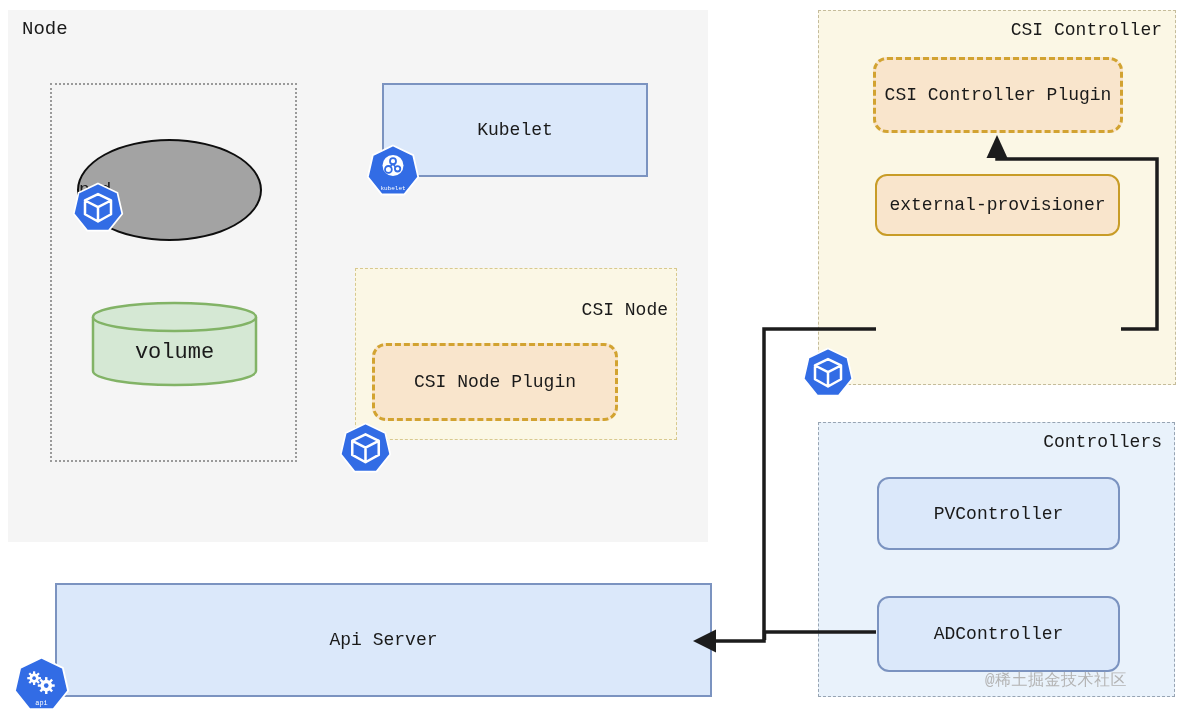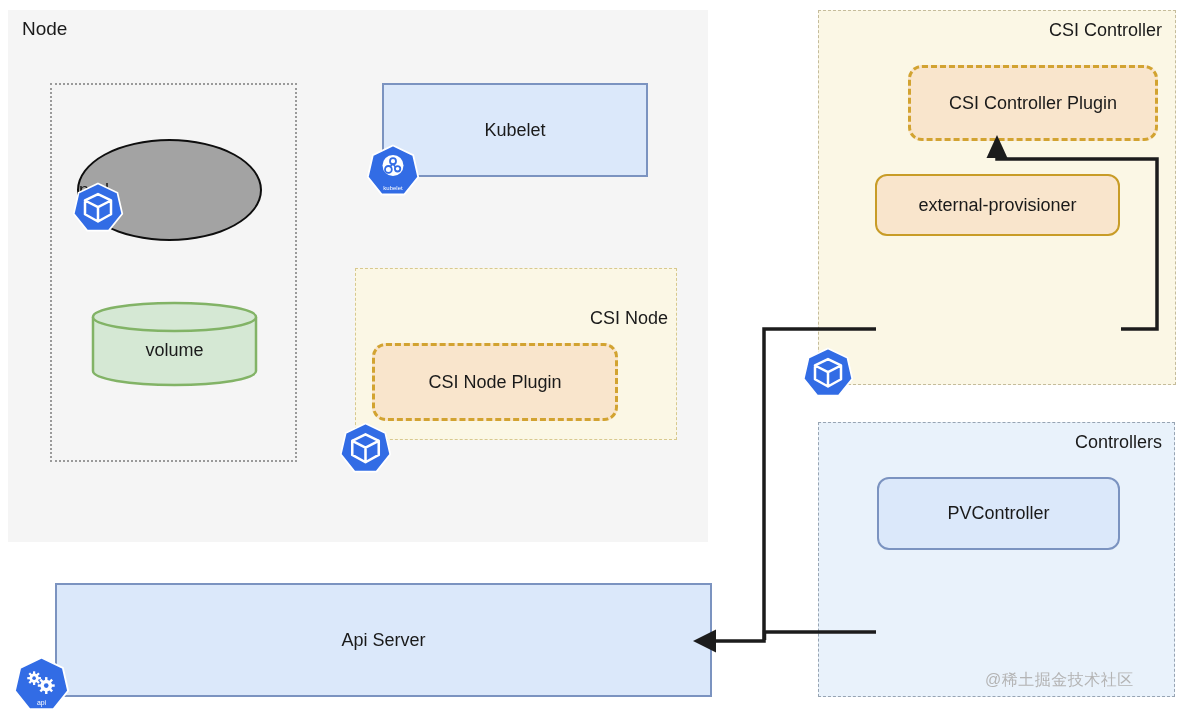--- a/index.html
+++ b/index.html
@@ -1,38 +1,38 @@
 <!DOCTYPE html>
 <html><head>
 <meta charset="utf-8">
 <style>
   html,body{margin:0;padding:0;background:#ffffff;}
   .canvas{
     position:relative; width:1186px; height:714px; overflow:hidden;
-    font-family:Liberation Sans, sans-serif; color:#1a1a1a; background:#ffffff;
+    font-family:Liberation Mono, monospace; color:#1a1a1a; background:#ffffff;
   }
   .abs{position:absolute;}
   
   .node-container{left:8px; top:10px; width:700px; height:532px; background:#f5f5f5;}
   .node-label{left:22px; top:18px; font-size:19px;}
   .dotted-box{left:50px; top:83px; width:243px; height:375px; border:2px dotted #9a9a9a;}
   .pod-ellipse{left:77px; top:139px; width:181px; height:98px; background:#a3a3a3;
     border:2.5px solid #0e0e0e; border-radius:50%; display:flex; align-items:center; justify-content:flex-start; font-size:18px;}
   .volume-wrap{left:90px; top:300px; width:169px; height:88px;}
-  .volume-label{left:0; top:40px; width:169px; text-align:center; font-size:18px;}
+  .volume-label{left:0; top:40px; width:169px; text-align:center; font-size:22px;}
   .blue-box{background:#dbe8fa; border:2.5px solid #7b93c0; display:flex; align-items:center; justify-content:center; font-size:18px; box-sizing:border-box;}
   .kubelet-box{left:382px; top:83px; width:266px; height:94px;}
   .csi-node-container{left:355px; top:268px; width:322px; height:172px; background:#fbf7e5; border:1.5px dashed #d8c98e; box-sizing:border-box;}
-  .csi-node-label{right:518px; top:300px; font-size:18px;margin-top:8px;}
+  .csi-node-label{right:518px; top:300px; font-size:18px;}
   .orange-dashed{background:#f9e5cc; border:3.5px dashed #d2a331; border-radius:14px; display:flex; align-items:center; justify-content:center; font-size:18px; box-sizing:border-box;}
   .orange-solid{background:#f9e5cc; border:2.5px solid #c89c27; border-radius:12px; display:flex; align-items:center; justify-content:center; font-size:18px; box-sizing:border-box;}
   .csi-node-plugin{left:372px; top:343px; width:246px; height:78px;}
   .csi-controller-container{left:818px; top:10px; width:358px; height:375px; background:#fbf7e5; border:1.5px dashed #c5bc9b; box-sizing:border-box;}
   .csi-controller-label{right:24px; top:20px; font-size:18px;}
-  .csi-controller-plugin{left:908px; top:57px; width:250px; height:76px;margin-top:8px;}
+  .csi-controller-plugin{left:873px; top:57px; width:250px; height:76px;}
   .provisioner{left:875px; top:174px; width:245px; height:62px;}
   .attacher{left:875px; top:292px; width:245px; height:75px;}
   .controllers-container{left:818px; top:422px; width:357px; height:275px; background:#e9f2fb; border:1.5px dashed #97a4b3; box-sizing:border-box;}
   .controllers-label{right:24px; top:432px; font-size:18px;}
   .rounded-blue{border-radius:12px;}
   .pv-box{left:877px; top:477px; width:243px; height:73px;}
   .ad-box{left:877px; top:596px; width:243px; height:76px;}
   .api-server-box{left:31px; top:583px; width:657px; height:114px;margin-left:24px;}
   .k8s-icon{display:block;}
   .icon-pod-1{left:72px; top:182px; width:52px; height:52px;}
@@ -119,20 +119,23 @@
   </div>
   <div class="abs orange-solid provisioner">
     <span>external-provisioner</span>
   </div>
 
   <div class="abs controllers-container"></div>
   <div class="abs controllers-label">Controllers</div>
   <div class="abs blue-box rounded-blue pv-box">
     <span>PVController</span>
   </div>
+  <div class="abs blue-box rounded-blue ad-box">
+    <span>ADController</span>
+  </div>
 
   <div class="abs blue-box api-server-box">
     <span>Api Server</span>
   </div>
 
   <svg class="abs connector-layer" viewBox="0 0 1186 714">
     <path d="M1121,329 L1157,329 L1157,159 L997,159 L997,151" fill="none" stroke="#1c1c1c" stroke-width="3.5"></path>
     <polygon points="997,135 986.5,158 1007.5,158" fill="#1c1c1c"></polygon>
     <path d="M876,329 L764,329 L764,641 L711,641" fill="none" stroke="#1c1c1c" stroke-width="3.5"></path>
     <polygon points="693,641 716,629.5 716,652.5" fill="#1c1c1c"></polygon>

